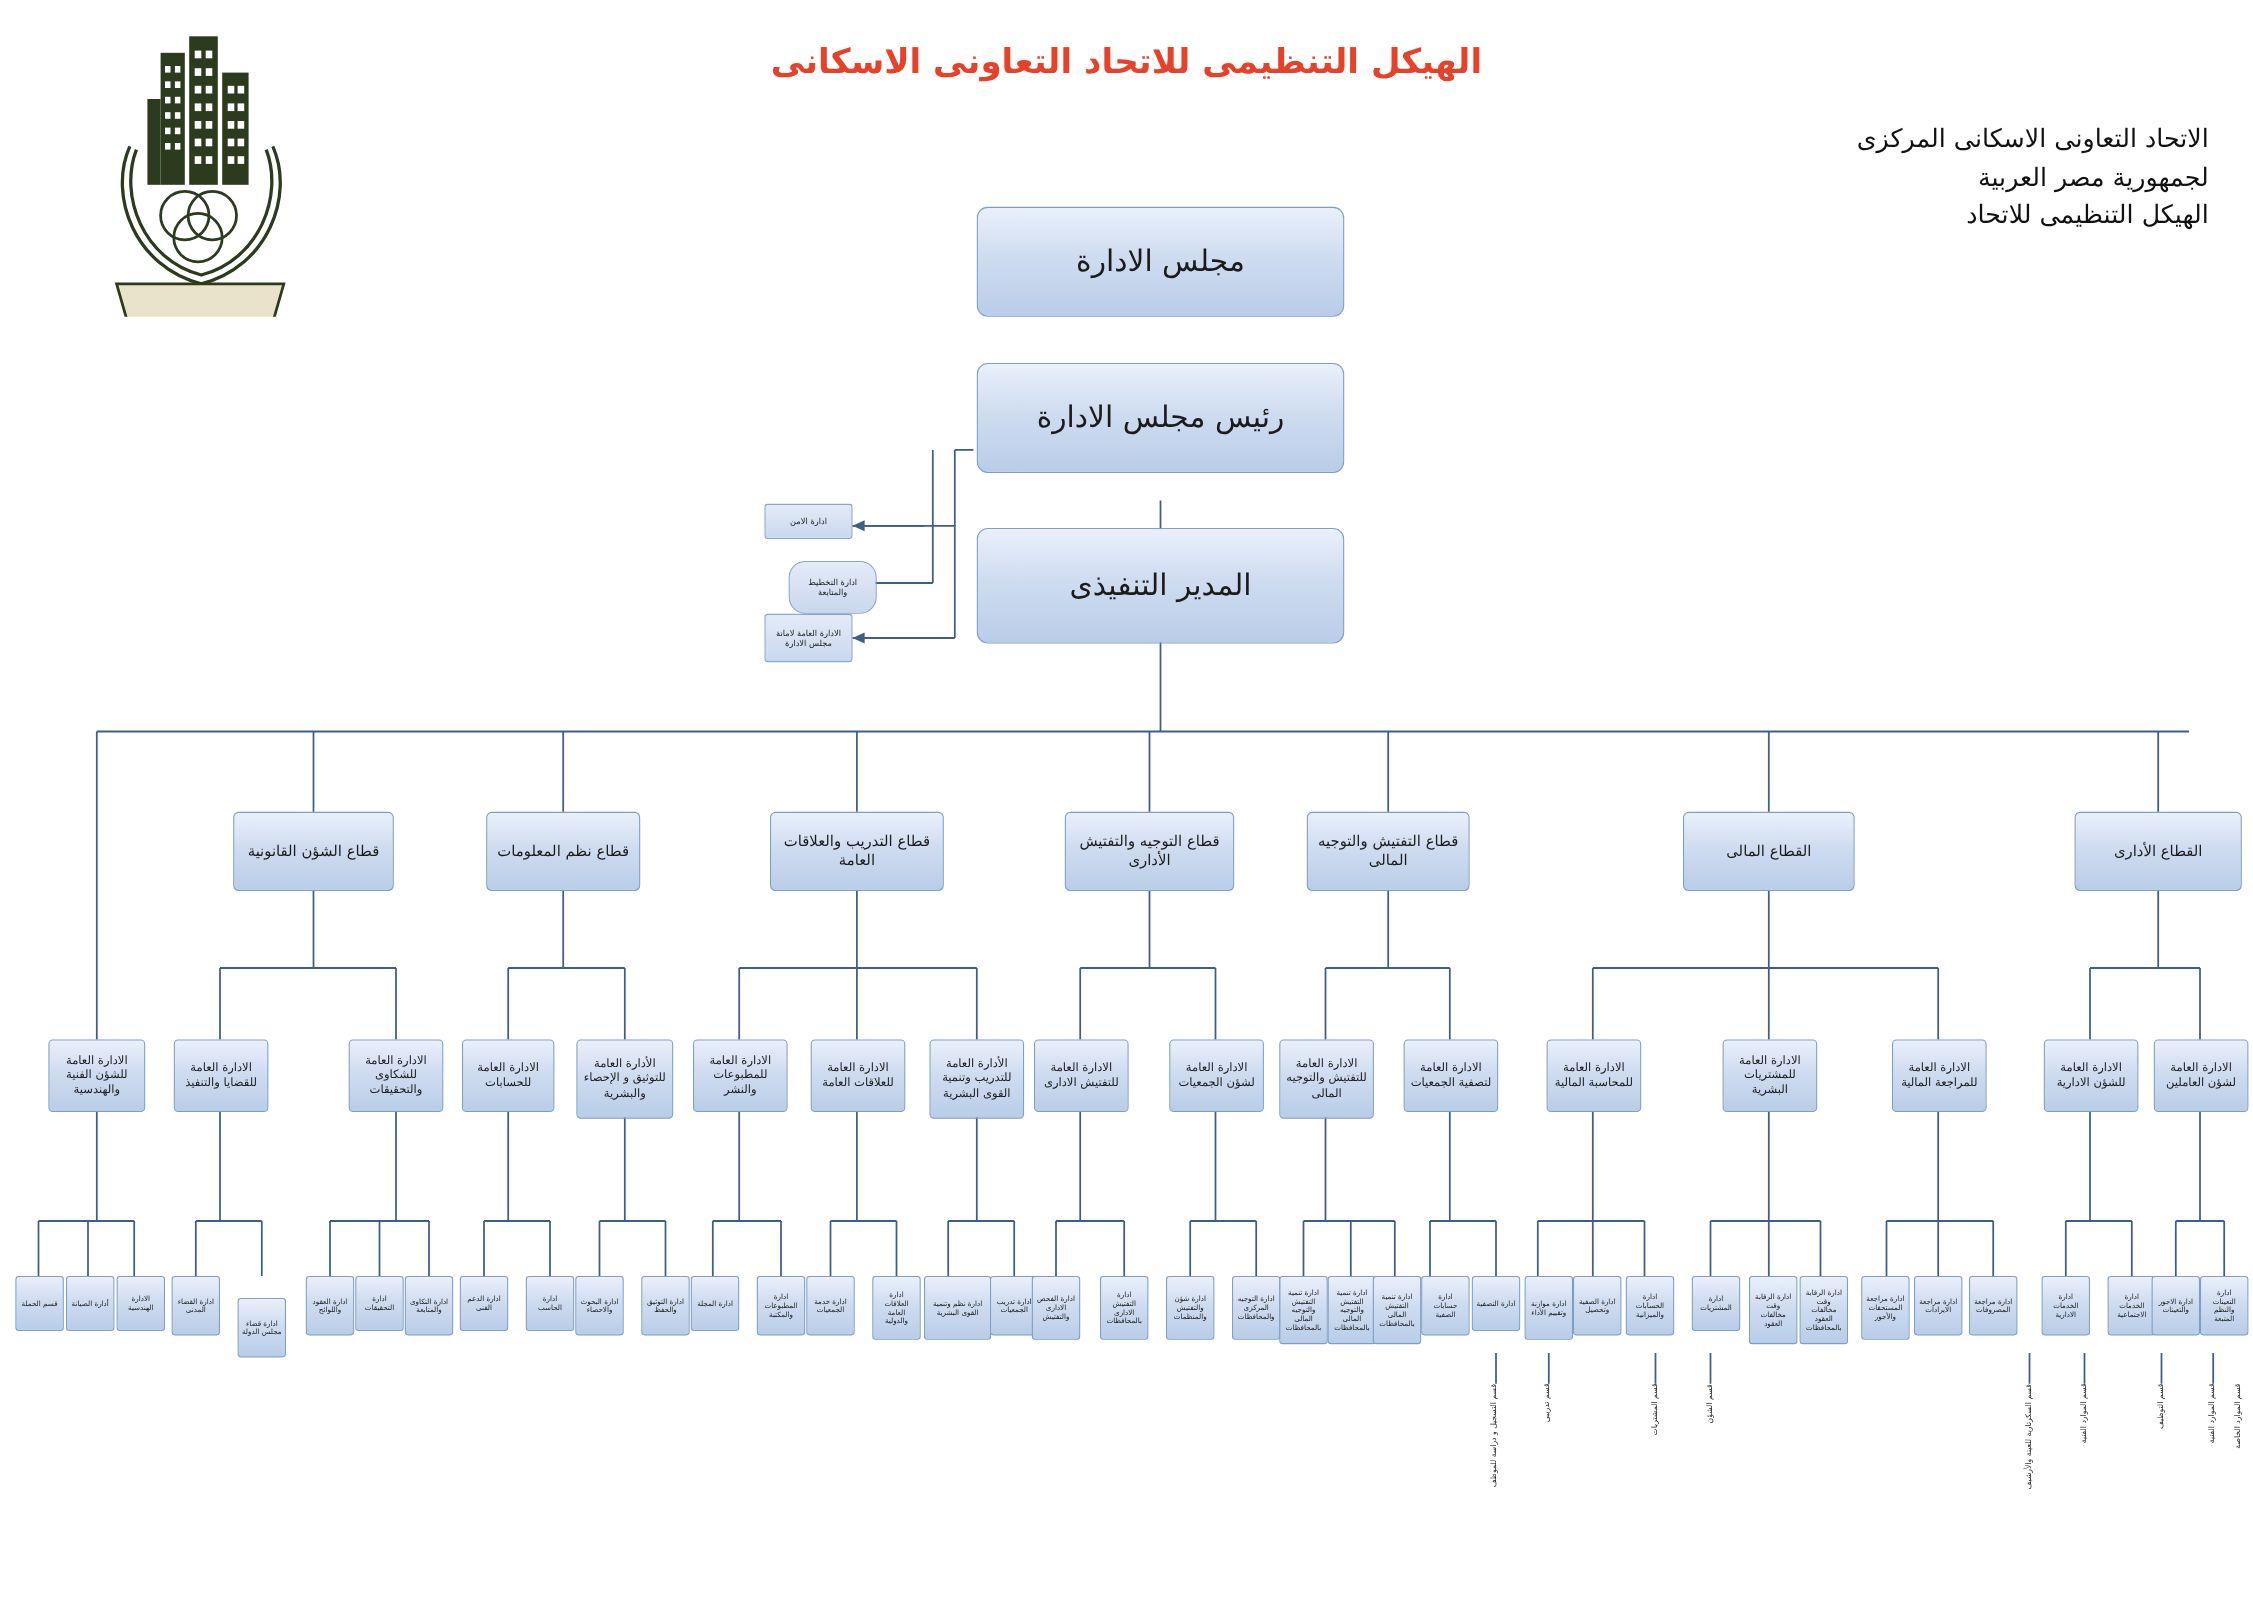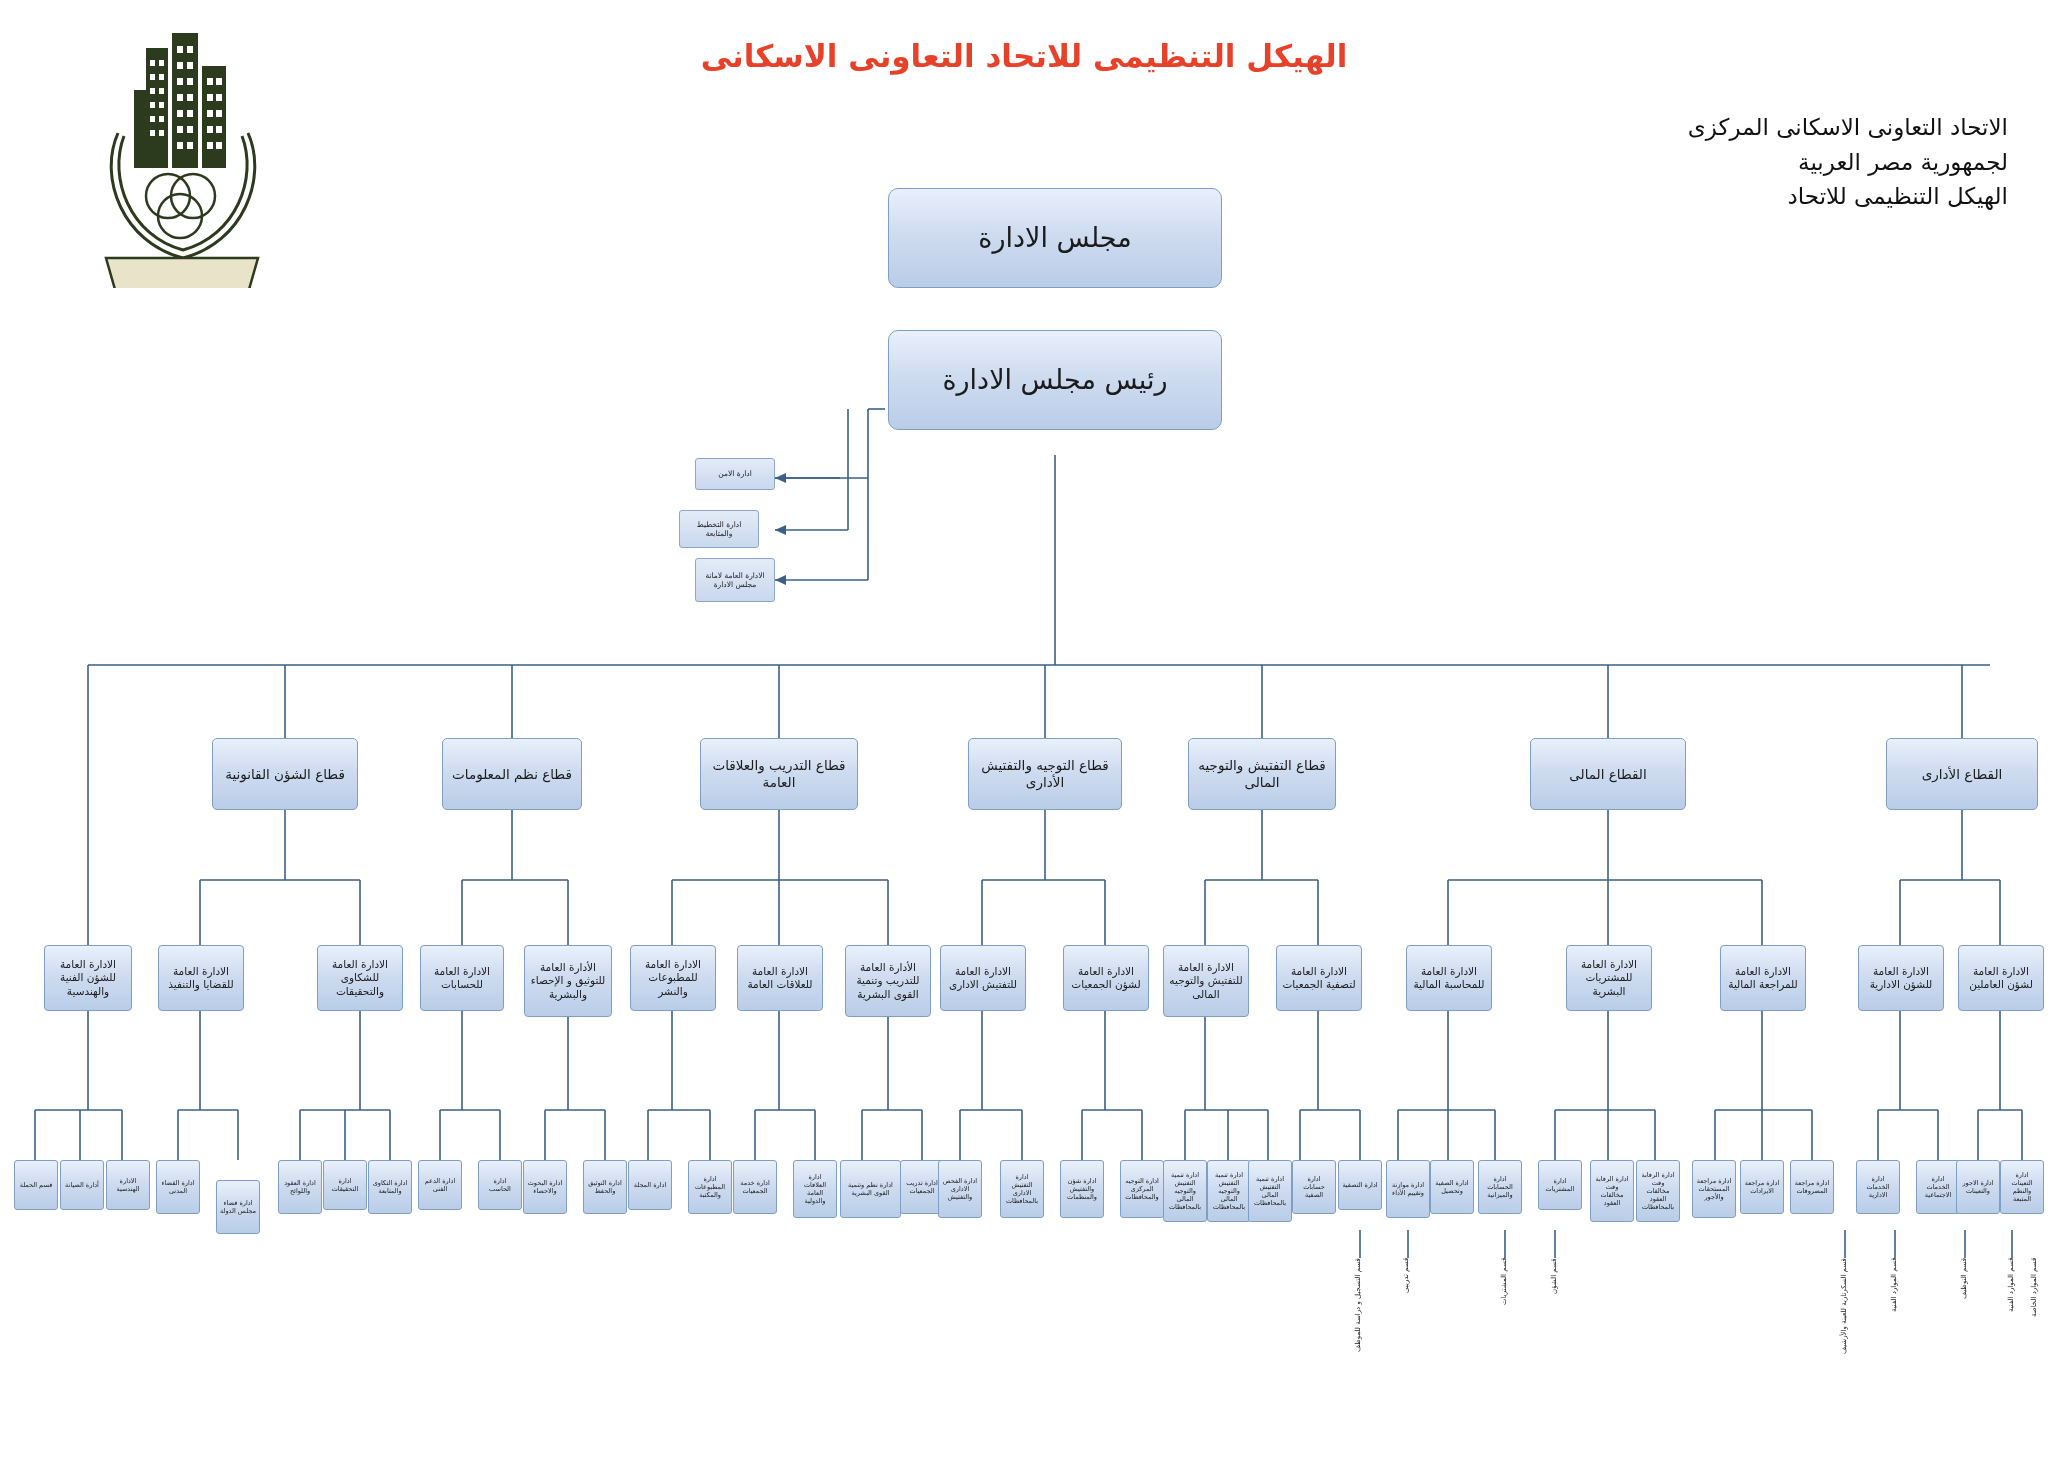--- a/index.html
+++ b/index.html
@@ -281,23 +281,24 @@
       <line x1="1505" y1="1230" x2="1505" y2="1258"></line>
       <line x1="1895" y1="1230" x2="1895" y2="1258"></line>
       <line x1="1845" y1="1230" x2="1845" y2="1258"></line>
       <line x1="2012" y1="1230" x2="2012" y2="1258"></line>
       <line x1="1965" y1="1230" x2="1965" y2="1258"></line>
     </g>
   </svg>
 
   <div class="box lvl1" style="left:888px;top:188px;width:334px;height:100px;">مجلس الادارة</div>
   <div class="box lvl1" style="left:888px;top:330px;width:334px;height:100px;">رئيس مجلس الادارة</div>
+  <div class="box lvl1" style="left:888px;top:480px;width:334px;height:105px;">المدير التنفيذى</div>
 
   <div class="box lvl5 staff" style="left:695px;top:458px;width:80px;height:32px;">ادارة الامن</div>
-  <div class="box lvl5 staff" style="left:679px;top:510px;width:80px;height:38px;">ادارة التخطيط والمتابعة</div>
+  <div class="box lvl5 staff" style="left:717px;top:510px;width:80px;height:48px;border-radius:15px;">ادارة التخطيط والمتابعة</div>
   <div class="box lvl5 staff" style="left:695px;top:558px;width:80px;height:44px;">الادارة العامة لامانة مجلس الادارة</div>
 
   <div class="box lvl3" style="left:212px;top:738px;width:146px;height:72px;">قطاع الشؤن القانونية</div>
   <div class="box lvl3" style="left:442px;top:738px;width:140px;height:72px;">قطاع نظم المعلومات</div>
   <div class="box lvl3" style="left:700px;top:738px;width:158px;height:72px;">قطاع التدريب والعلاقات العامة</div>
   <div class="box lvl3" style="left:968px;top:738px;width:154px;height:72px;">قطاع التوجيه والتفتيش الأدارى</div>
   <div class="box lvl3" style="left:1188px;top:738px;width:148px;height:72px;">قطاع التفتيش والتوجيه المالى</div>
   <div class="box lvl3" style="left:1530px;top:738px;width:156px;height:72px;">القطاع المالى</div>
   <div class="box lvl3" style="left:1886px;top:738px;width:152px;height:72px;">القطاع الأدارى</div>
 

